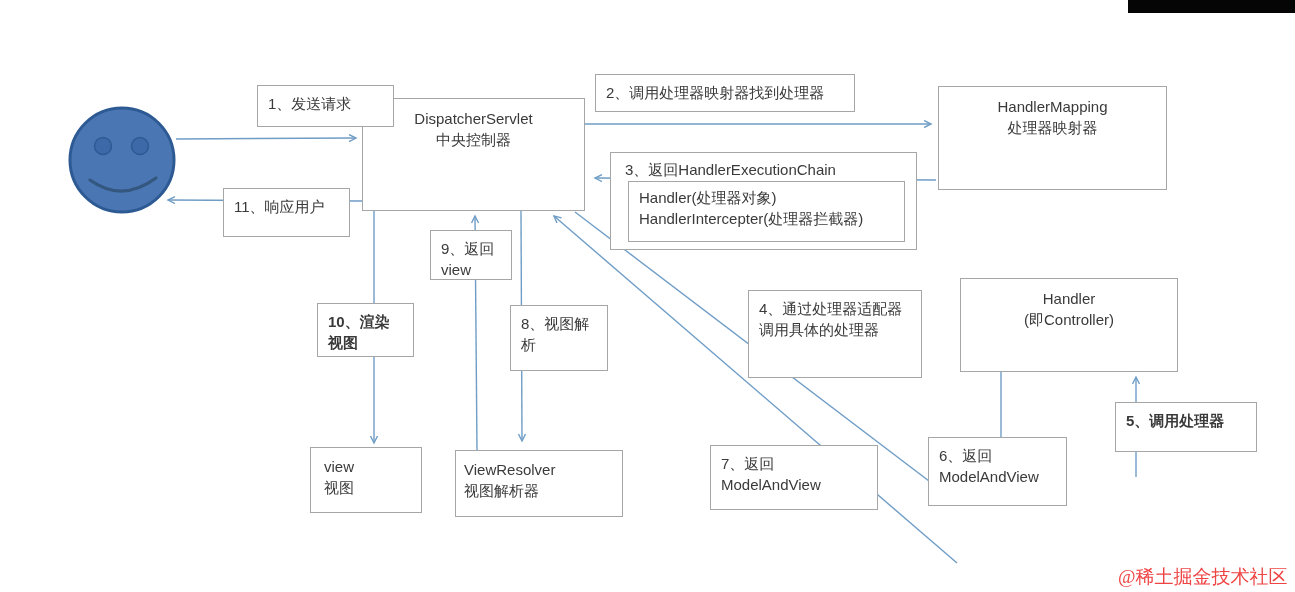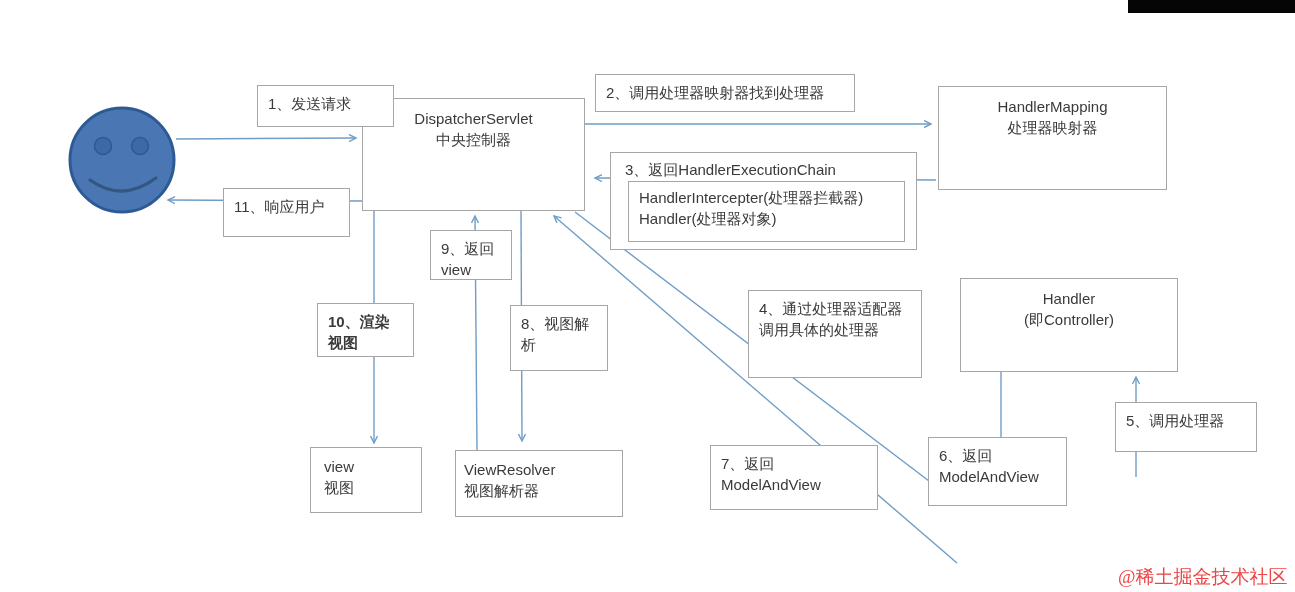--- a/index.html
+++ b/index.html
@@ -19,21 +19,21 @@
   #actor{position:absolute;left:66px;top:103px;z-index:2;}
   
   #b-step1  {left:225px;top:85px;width:137px;height:42px;margin-left:32px;}
   #b-step2  {left:595px;top:74px;width:260px;height:38px;}
   #b-step11 {left:223px;top:188px;width:127px;height:49px;}
   #b-step9  {left:430px;top:230px;width:82px;height:50px;}
   #b-step10 {left:317px;top:303px;width:97px;height:54px;font-weight:bold;}
   #b-step8  {left:510px;top:305px;width:98px;height:66px;}
   #b-step4  {left:748px;top:290px;width:174px;height:88px;}
   #b-step6  {left:928px;top:397px;width:139px;height:69px;margin-top:40px;}
-  #b-step5  {left:1115px;top:402px;width:142px;height:50px;}
+  #b-step5  {left:1115px;top:402px;width:142px;height:50px;font-weight:bold;}
   #b-step7  {left:710px;top:445px;width:168px;height:65px;}
   
   #b-step3  {left:610px;top:152px;width:307px;height:98px;}
   #b-step3 .t3{position:absolute;left:14px;top:6px;white-space:nowrap;}
   #b-step3 .inner{
     position:absolute;left:17px;top:28px;width:277px;height:61px;
     border:1px solid #a6a6a6;box-sizing:border-box;padding:5px 10px;
   }
   
   #n-dispatcher     {left:362px;top:98px; width:223px;height:113px;}
@@ -104,22 +104,22 @@
 
   <div class="box lbl" id="b-step1">
     <span>1、发送请求</span>
   </div>
   <div class="box lbl" id="b-step2">
     <span>2、调用处理器映射器找到处理器</span>
   </div>
   <div class="box" id="b-step3">
     <span class="t3">3、返回HandlerExecutionChain</span>
     <div class="inner two">
+      <span>Handler(处理器对象)</span>
       <span>HandlerIntercepter(处理器拦截器)</span>
-      <span>Handler(处理器对象)</span>
     </div>
   </div>
   <div class="box lbl two" id="b-step4">
     <span>4、通过处理器适配器</span>
     <span>调用具体的处理器</span>
   </div>
   <div class="box lbl" id="b-step5">
     <span>5、调用处理器</span>
   </div>
   <div class="box lbl two" id="b-step6">

